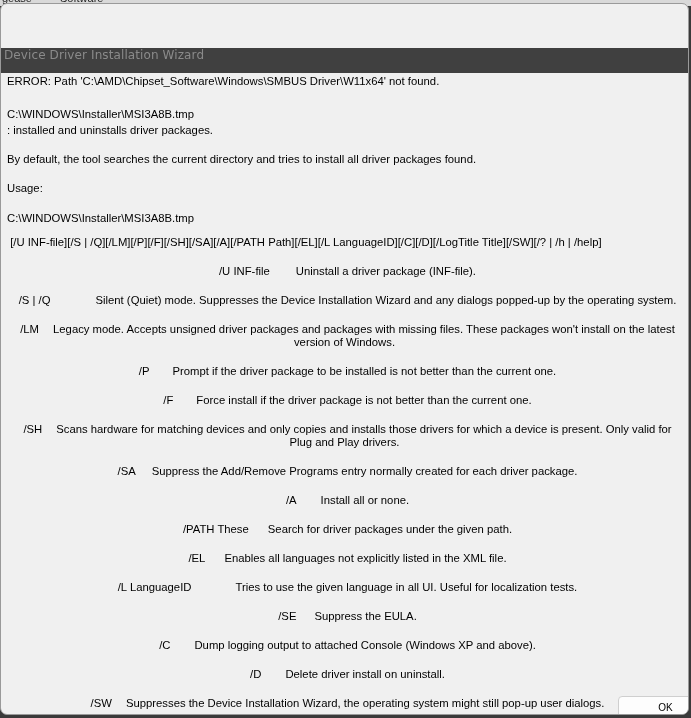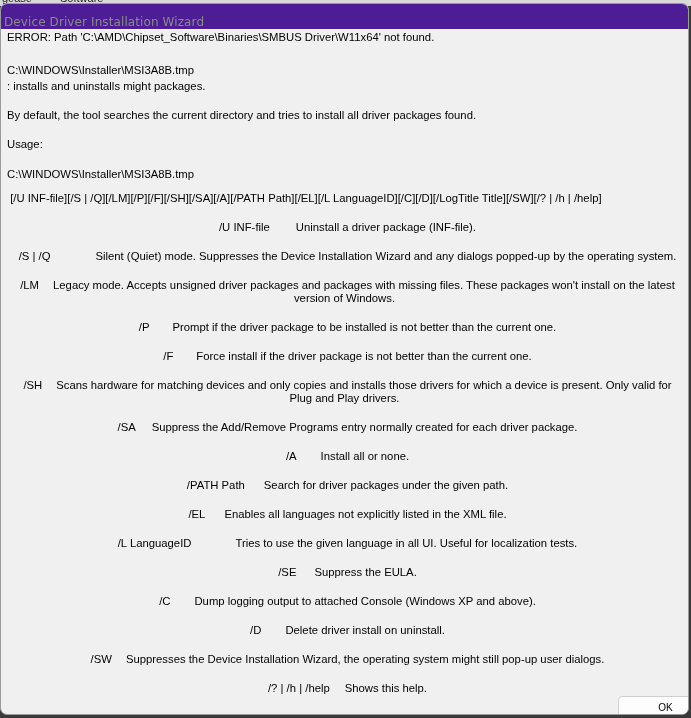--- a/index.html
+++ b/index.html
@@ -30,24 +30,25 @@
       width: 689px;
       height: 712px;
       background: #f0f0f0;
       border: 1px solid #9a9a9a;
       border-radius: 7px 7px 7px 7px;
       overflow: hidden;
       box-sizing: border-box;
     }
     .titlebar {
       height: 25px;
-      background: #4c1d95;
+      background: #404040;
       display: flex;
-      align-items: flex-end;
+      align-items: flex-start;
       padding-left: 3px;
+      margin-top: 44px;
     }
     .title-text {
       font-family: "DejaVu Sans", sans-serif;
       font-size: 12px;
       color: #8a8a8a;
       letter-spacing: 0.1px;
     }
     .content {
       position: relative;
       padding: 0 6px;
@@ -94,24 +95,24 @@
   <span style="left:2px">gease</span>
   <span style="left:60px">Software</span>
 </div>
 
 <div class="window">
   <div class="titlebar">
     <span class="title-text">Device Driver Installation Wizard</span>
   </div>
 
   <div class="content">
-    <div class="line" style="margin-top:2px">ERROR: Path 'C:\AMD\Chipset_Software\Binaries\SMBUS Driver\W11x64' not found.</div>
+    <div class="line" style="margin-top:2px">ERROR: Path 'C:\AMD\Chipset_Software\Windows\SMBUS Driver\W11x64' not found.</div>
     <div style="height:20px"></div>
     <div class="line">C:\WINDOWS\Installer\MSI3A8B.tmp</div>
-    <div class="line" style="margin-top:3px">: installs and uninstalls might packages.</div>
+    <div class="line" style="margin-top:3px">: installed and uninstalls driver packages.</div>
     <div style="height:16px"></div>
     <div class="line">By default, the tool searches the current directory and tries to install all driver packages found.</div>
     <div style="height:16px"></div>
     <div class="line">Usage:</div>
     <div style="height:17px"></div>
     <div class="line">C:\WINDOWS\Installer\MSI3A8B.tmp</div>
     <div class="line" style="margin-top:11px"> [/U INF-file][/S | /Q][/LM][/P][/F][/SH][/SA][/A][/PATH Path][/EL][/L LanguageID][/C][/D][/LogTitle Title][/SW][/? | /h | /help]</div>
 
     <div id="options">
         <div style="height: 16px;"></div>
@@ -124,21 +125,21 @@
         <div class="opt"><span class="sw">/P</span><span style="display: inline-block; width: 23px;"></span><span>Prompt if the driver package to be installed is not better than the current one.</span></div>
         <div style="height: 16px;"></div>
         <div class="opt"><span class="sw">/F</span><span style="display: inline-block; width: 23px;"></span><span>Force install if the driver package is not better than the current one.</span></div>
         <div style="height: 16px;"></div>
         <div class="opt"><span class="sw">/SH</span><span style="display: inline-block; width: 14px;"></span><span>Scans hardware for matching devices and only copies and installs those drivers for which a device is present. Only valid for Plug and Play drivers.</span></div>
         <div style="height: 16px;"></div>
         <div class="opt"><span class="sw">/SA</span><span style="display: inline-block; width: 16px;"></span><span>Suppress the Add/Remove Programs entry normally created for each driver package.</span></div>
         <div style="height: 16px;"></div>
         <div class="opt"><span class="sw">/A</span><span style="display: inline-block; width: 24px;"></span><span>Install all or none.</span></div>
         <div style="height: 16px;"></div>
-        <div class="opt"><span class="sw">/PATH Path</span><span style="display: inline-block; width: 19px;"></span><span>Search for driver packages under the given path.</span></div>
+        <div class="opt"><span class="sw">/PATH These</span><span style="display: inline-block; width: 19px;"></span><span>Search for driver packages under the given path.</span></div>
         <div style="height: 16px;"></div>
         <div class="opt"><span class="sw">/EL</span><span style="display: inline-block; width: 19px;"></span><span>Enables all languages not explicitly listed in the XML file.</span></div>
         <div style="height: 16px;"></div>
         <div class="opt"><span class="sw">/L LanguageID</span><span style="display: inline-block; width: 44px;"></span><span>Tries to use the given language in all UI. Useful for localization tests.</span></div>
         <div style="height: 16px;"></div>
         <div class="opt"><span class="sw">/SE</span><span style="display: inline-block; width: 18px;"></span><span>Suppress the EULA.</span></div>
         <div style="height: 16px;"></div>
         <div class="opt"><span class="sw">/C</span><span style="display: inline-block; width: 24px;"></span><span>Dump logging output to attached Console (Windows XP and above).</span></div>
         <div style="height: 16px;"></div>
         <div class="opt"><span class="sw">/D</span><span style="display: inline-block; width: 24px;"></span><span>Delete driver install on uninstall.</span></div>

